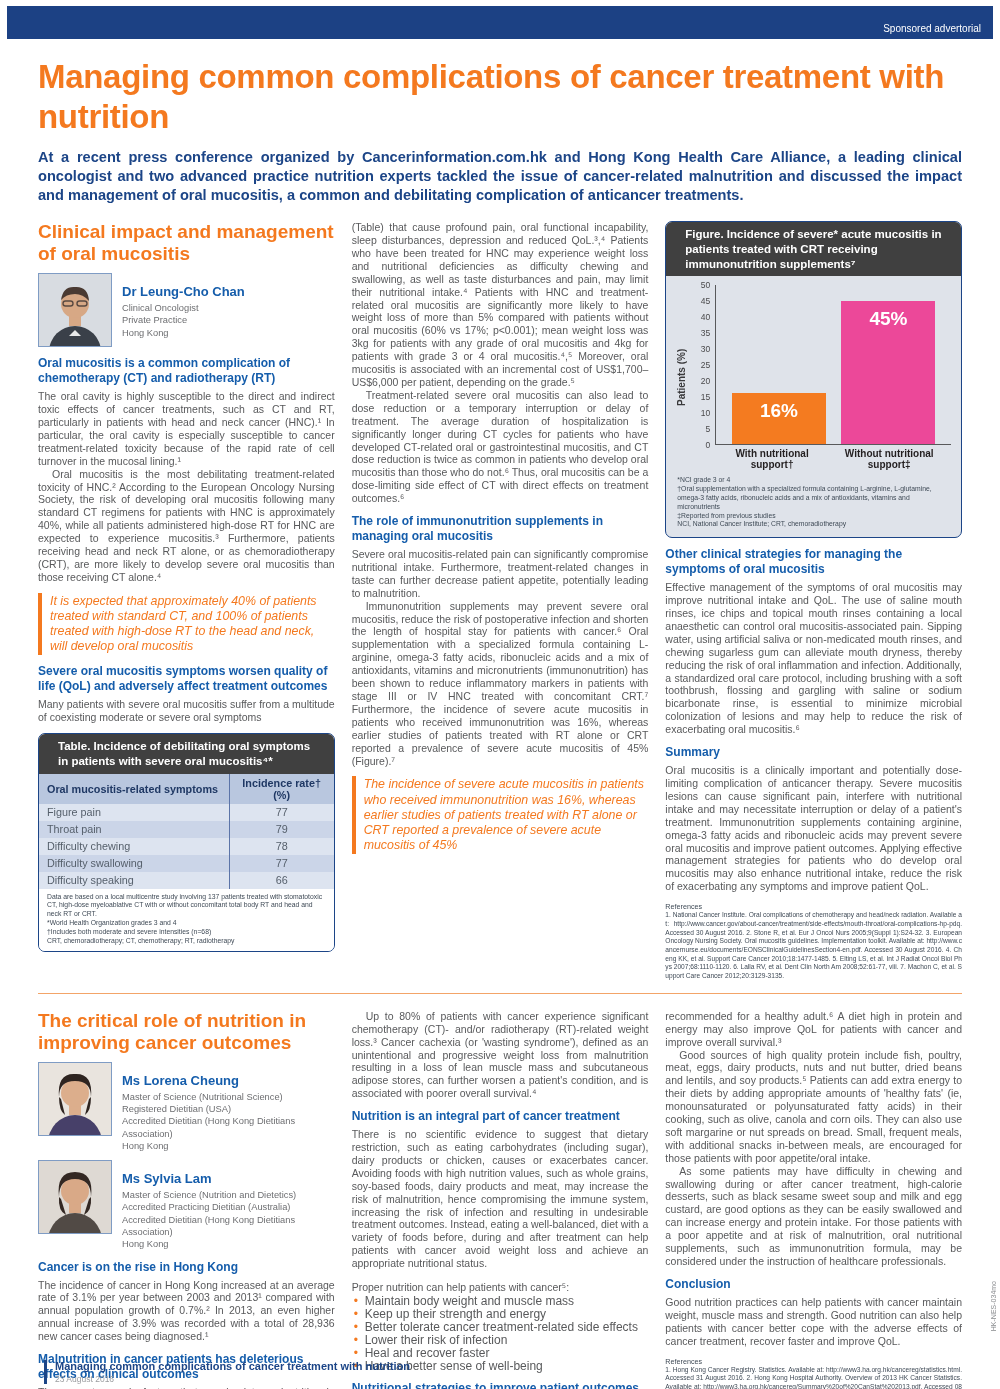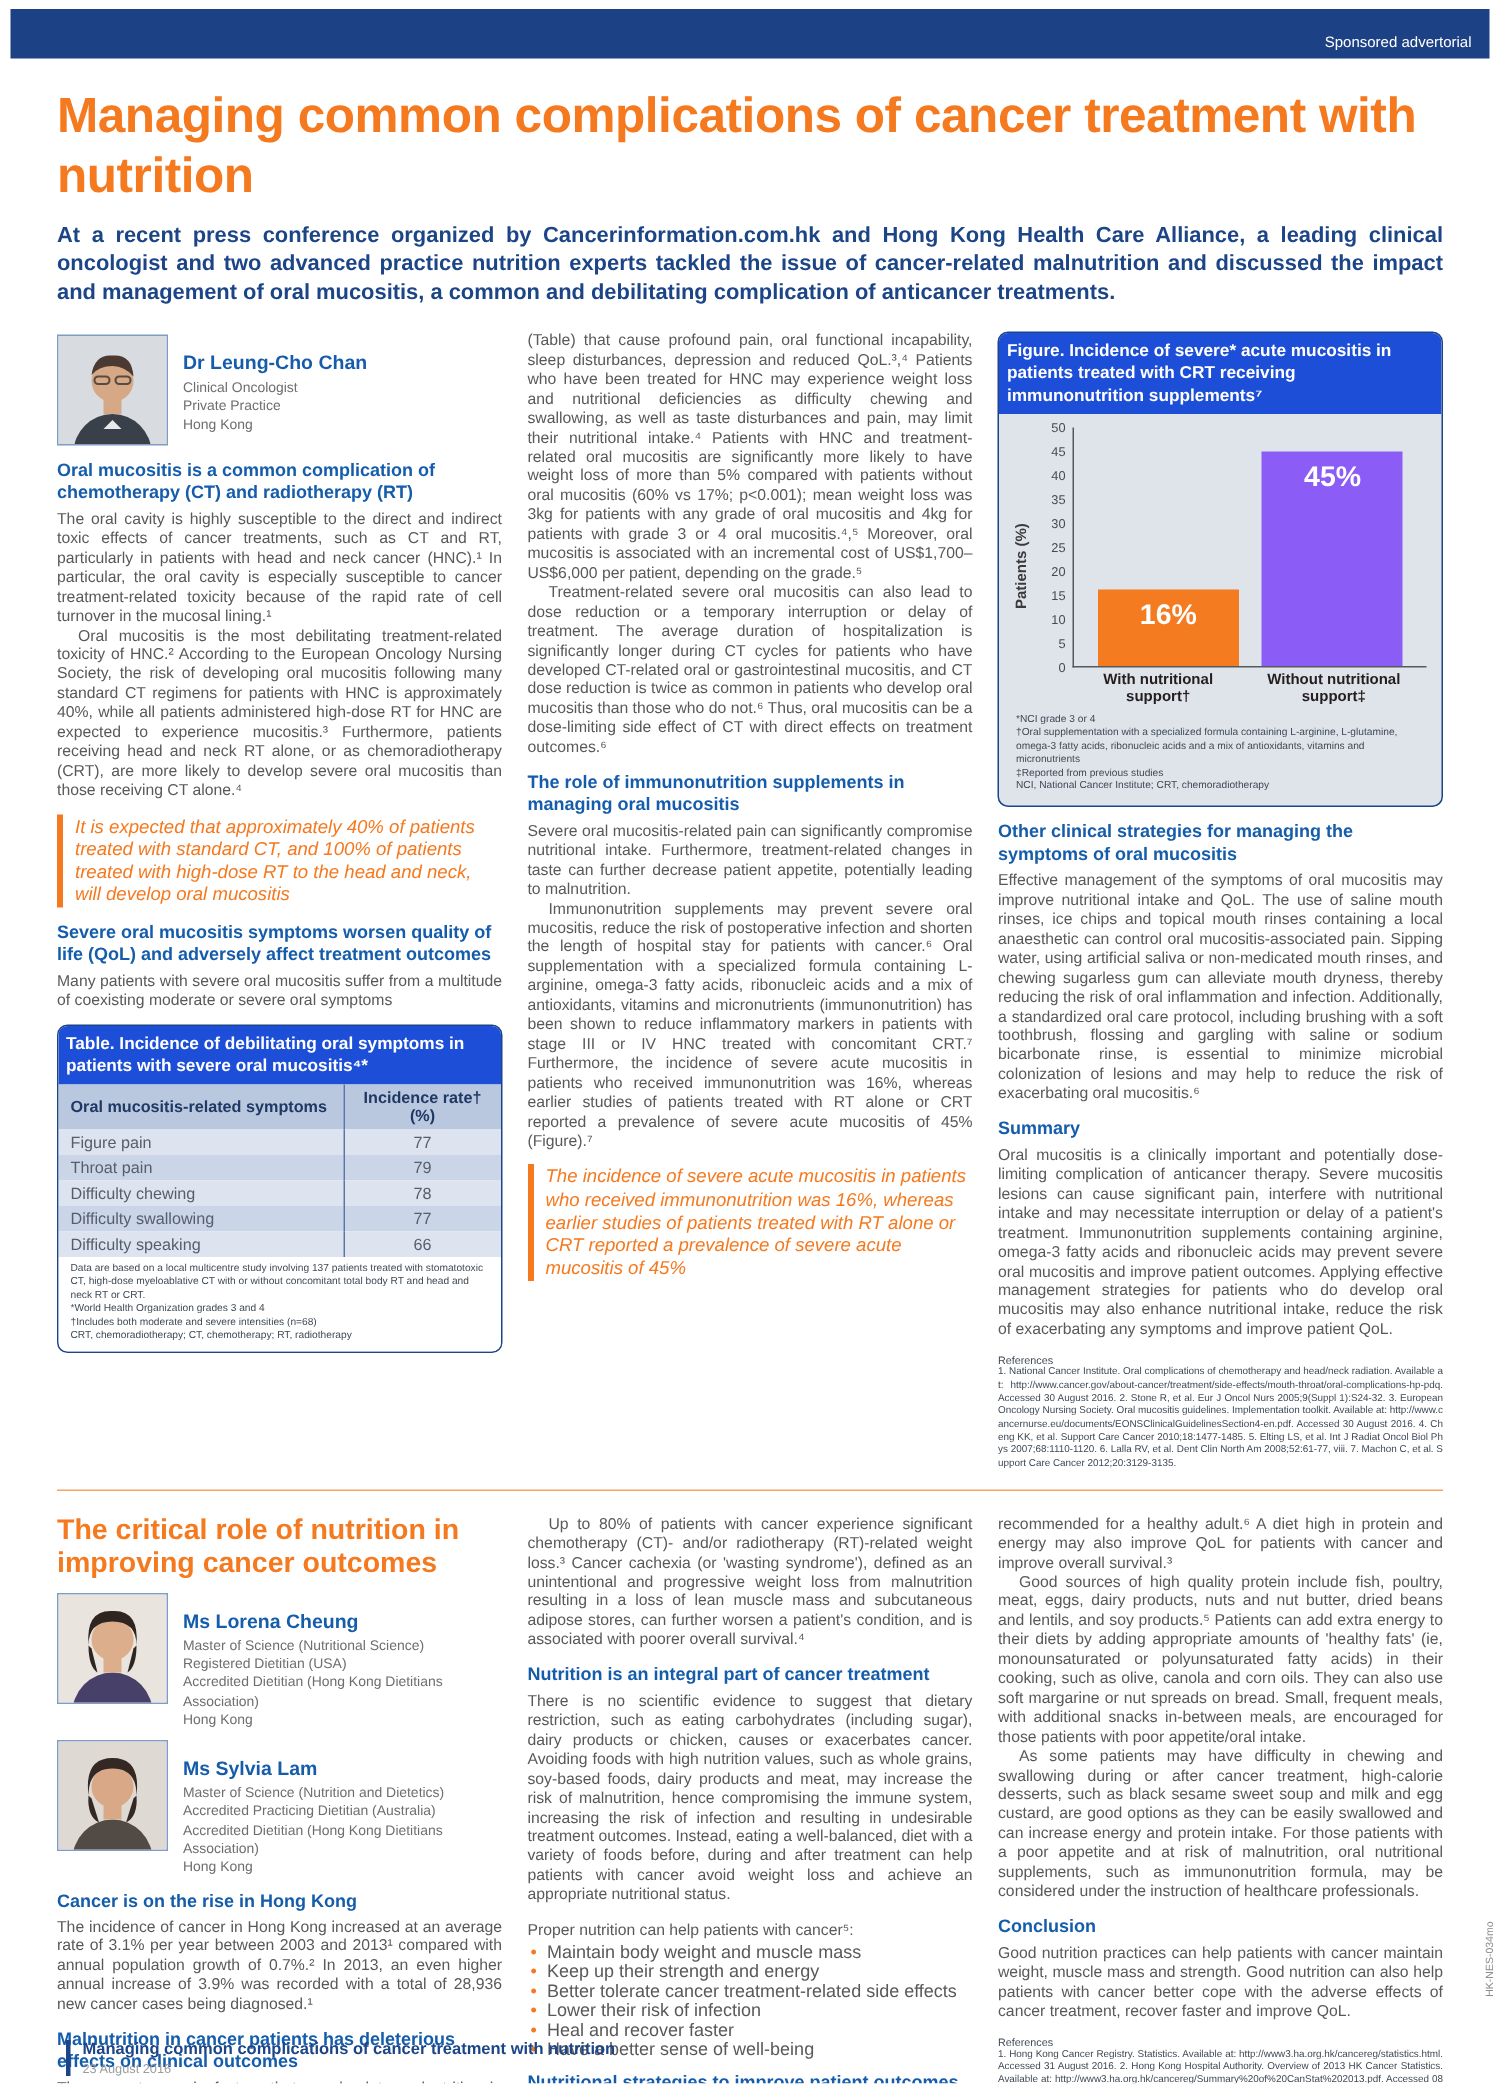--- a/index.html
+++ b/index.html
@@ -20,21 +20,21 @@
   .indent{text-indent:14px;}
   .quote{border-left:4px solid #f4791f;padding:1px 0 1px 8px;margin:9px 0 8px;color:#f4791f;
          font-style:italic;font-size:12.4px;line-height:1.22;}
   
   .profile{display:flex;gap:10px;margin:2px 0 8px;}
   .photo{width:72px;height:72px;border:1px solid #7f9cc4;flex:0 0 72px;}
   .p-name{color:#155dab;font-weight:bold;font-size:13px;margin-top:11px;}
   .p-cred{color:#6d6e71;font-size:9.3px;line-height:1.32;margin-top:3px;}
   
   .datatable{border:1.5px solid #1c4587;border-radius:7px;overflow:hidden;margin-top:9px;background:#fff;}
-  .panel-title{background:#1d4ed8;color:#fff;font-weight:bold;font-size:11.5px;line-height:1.28;padding:5px 5px;}
+  .panel-title{background:#404040;color:#fff;font-weight:bold;font-size:11.5px;line-height:1.28;padding:5px 19px;}
   table{width:100%;border-collapse:collapse;}
   th{background:#b9c7df;color:#1f3864;font-size:10.8px;text-align:left;padding:3px 8px;}
   th.num,td.num{text-align:center;width:88px;border-left:1px solid #5b74a8;}
   td{color:#555f6b;font-size:10.8px;padding:2.5px 8px;}
   tr.odd td{background:#dde4f0;} tr.even td{background:#cbd5e8;}
   .small-foot{color:#3f4a56;font-size:6.8px;line-height:1.3;padding:4px 8px 6px;white-space:pre-line;background:#fff;}
   
   .figure{border:1.5px solid #1c4587;border-radius:7px;overflow:hidden;background:#dfe3ea;}
   .fig-body{padding:9px 10px 4px;}
   .chart-row{display:flex;}
@@ -76,20 +76,21 @@
   <div class="topbar">
     <span>Sponsored advertorial</span>
   </div>
 
   <h1 class="headline">Managing common complications of cancer treatment with nutrition</h1>
   <p class="intro">At a recent press conference organized by Cancerinformation.com.hk and Hong Kong Health Care Alliance, a leading clinical oncologist and two advanced practice nutrition experts tackled the issue of cancer-related malnutrition and discussed the impact and management of oral mucositis, a common and debilitating complication of anticancer treatments.</p>
 
   <div class="grid">
 
     <div>
+      <h2 class="sec-head">Clinical impact and management of oral mucositis</h2>
 
       <div class="profile">
         <svg class="photo" viewBox="0 0 72 72">
           <rect width="72" height="72" fill="#d8dce1"></rect>
           <ellipse cx="36" cy="78" rx="26" ry="26" fill="#3a4049"></ellipse>
           <rect x="30" y="40" width="12" height="12" fill="#d7a885"></rect>
           <circle cx="36" cy="30" r="14" fill="#d7a885"></circle>
           <path d="M22 26 Q24 12 36 13 Q49 12 50 27 Q44 20 36 20 Q27 20 22 26 Z" fill="#4a3a32"></path>
           <rect x="24" y="27" width="10" height="5" rx="2.5" fill="none" stroke="#5a4a42" stroke-width="1.4"></rect>
           <rect x="38" y="27" width="10" height="5" rx="2.5" fill="none" stroke="#5a4a42" stroke-width="1.4"></rect>
@@ -180,21 +181,21 @@
                     <span>20</span>
                     <span>15</span>
                     <span>10</span>
                     <span>5</span>
                     <span>0</span>
                   </div>
                 <div class="bars-area">
                     <div class="bar" style="height: 32%; background: rgb(244, 123, 32);">
                       <span>16%</span>
                     </div>
-                    <div class="bar" style="height: 90%; background: #8b5cf6;">
+                    <div class="bar" style="height: 90%; background: #ec4899;">
                       <span>45%</span>
                     </div>
                   </div>
               </div>
               <div class="xlabels">
                   <div class="xlabel">With nutritional support†</div>
                   <div class="xlabel">Without nutritional support‡</div>
                 </div>
             </div>
           </div>

